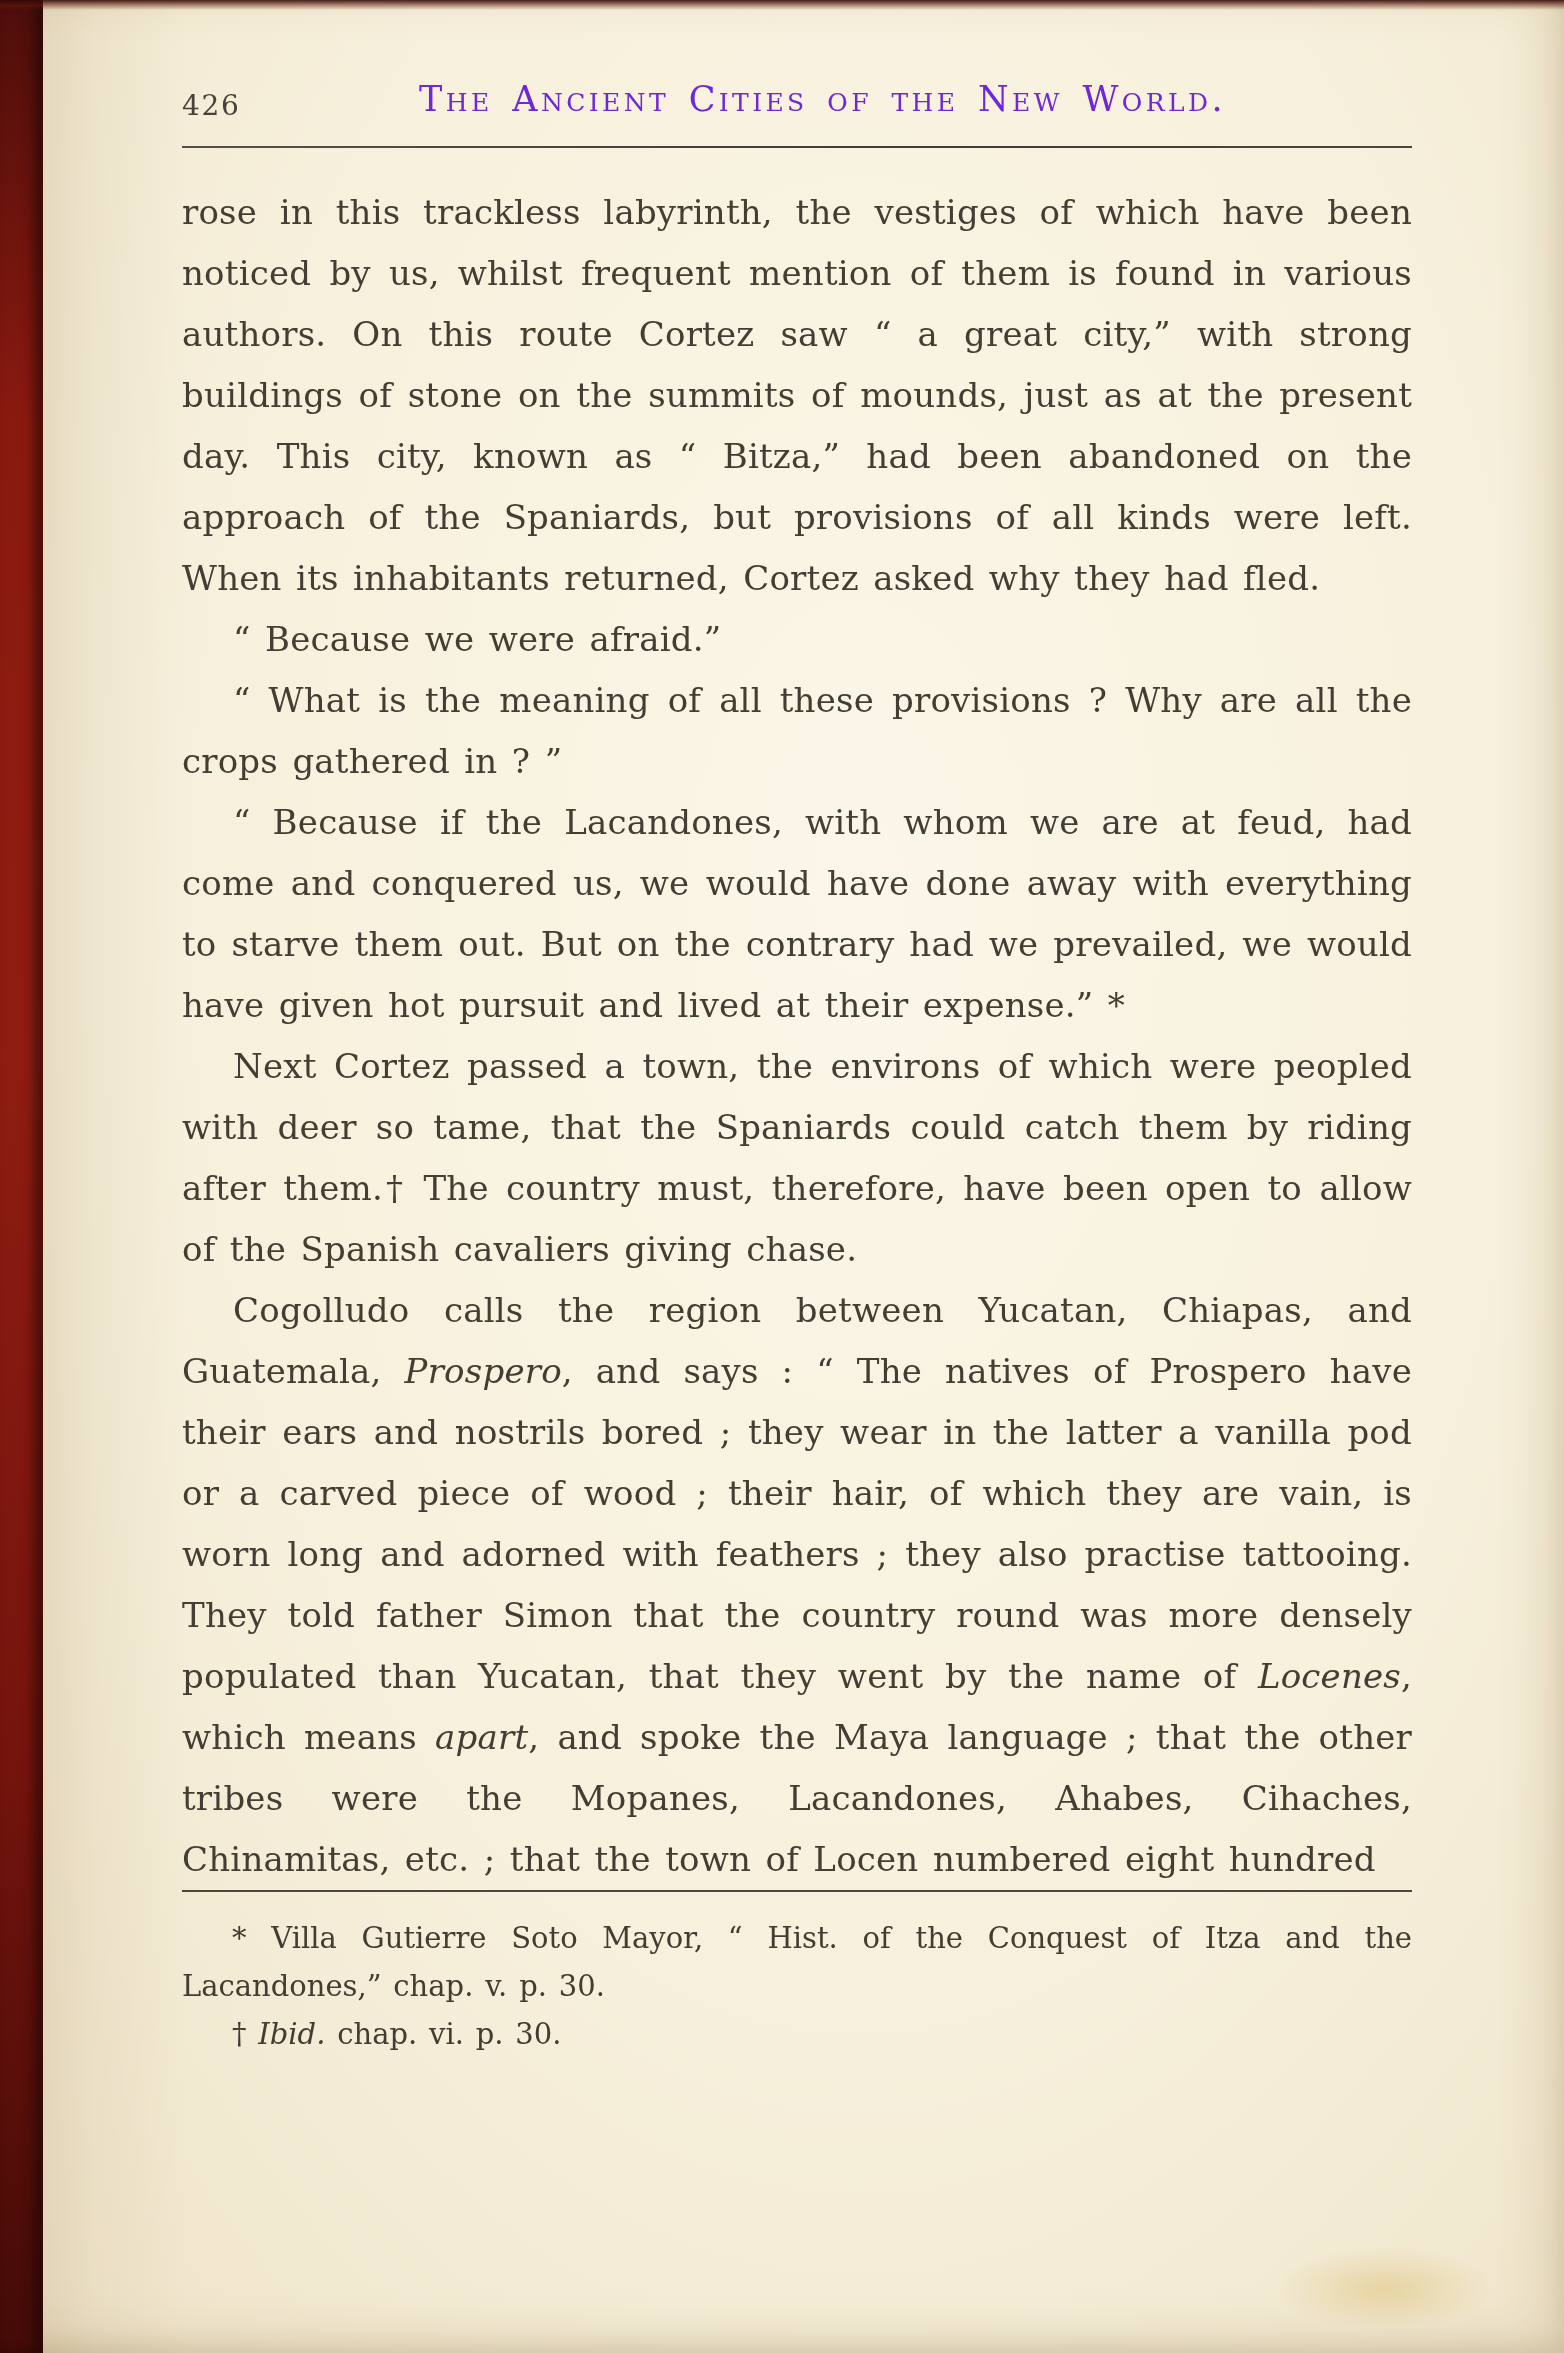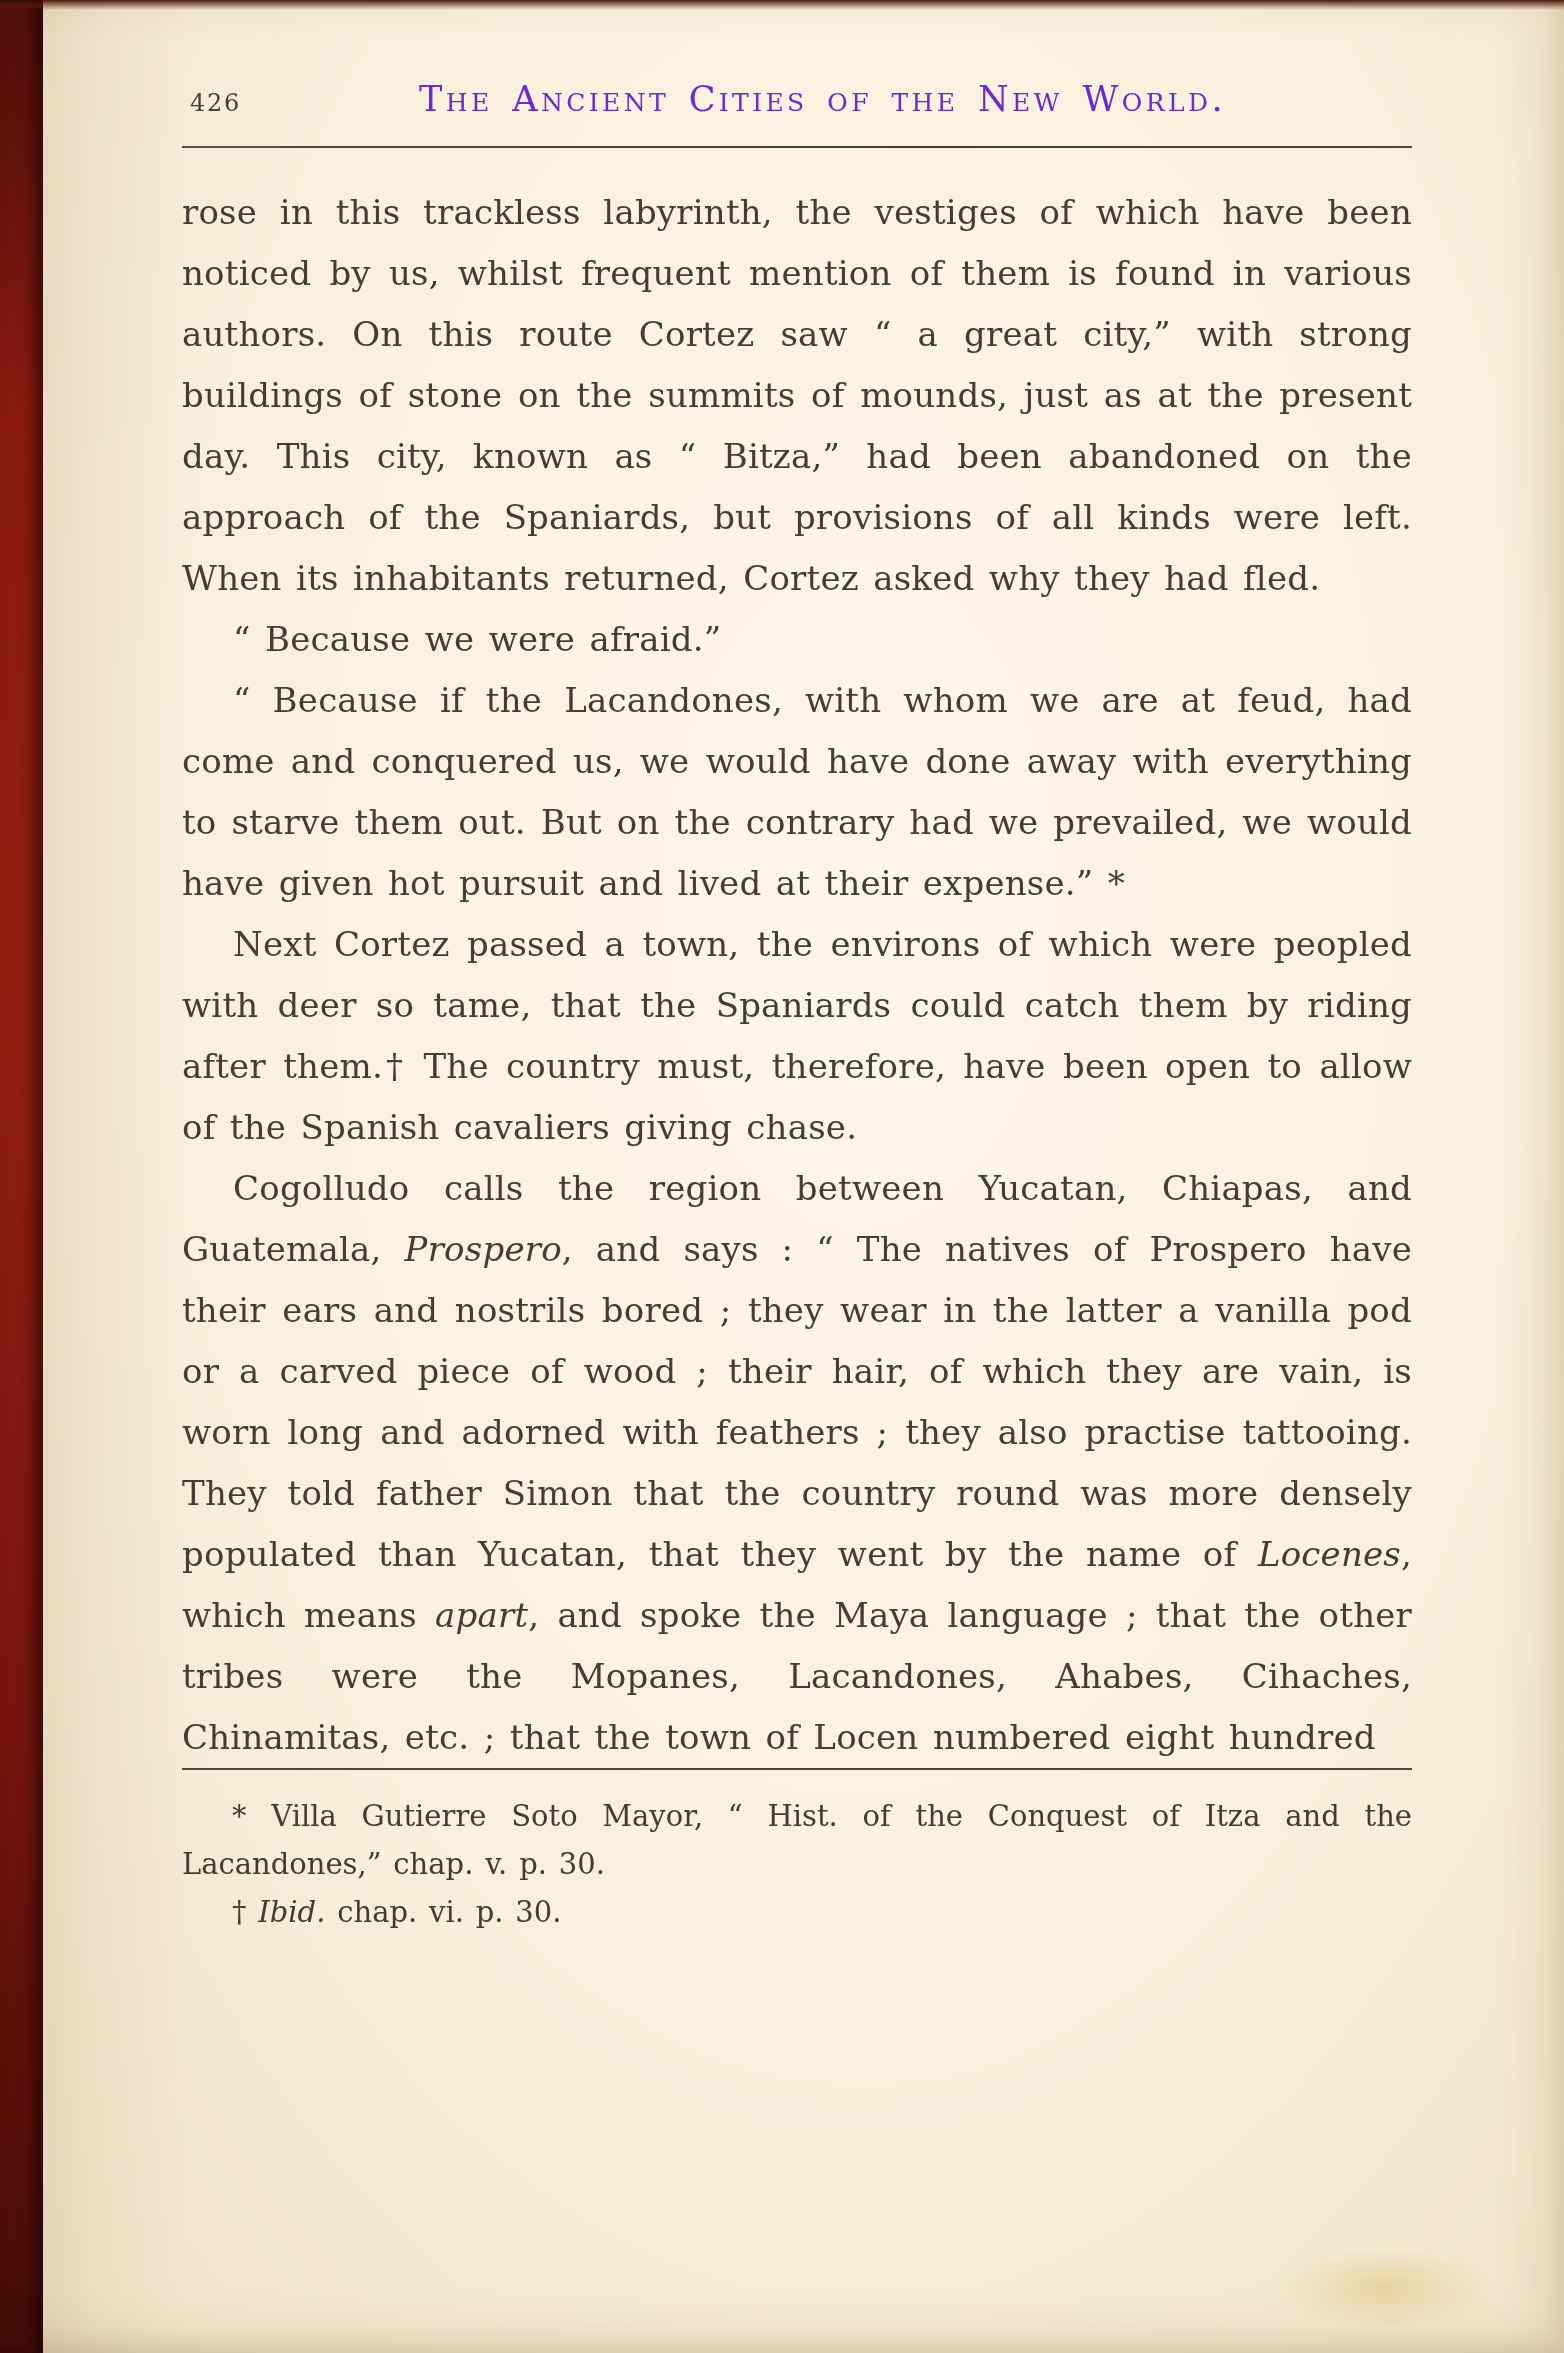--- a/index.html
+++ b/index.html
@@ -37,22 +37,22 @@
   }
 
   
   .content {
     position: absolute; left: 182px; right: 152px; top: 79px; z-index: 5;
   }
   .header-row {
     position: relative; height: 53px;
   }
   .page-number {
-    position: absolute; left: 8px; top: 10.3px;
-    font-size: 24px; letter-spacing: 1.7px; color: #47413a;
+    position: absolute; left: 0; top: 10.3px;
+    font-size: 28px; letter-spacing: 1.7px; color: #47413a;
   }
   .running-header {
     text-align: center;
     font-size: 35px;
     font-variant-caps: small-caps;
     letter-spacing: 3.4px;
     word-spacing: 5.1px;
     color: #6d28d9;
     padding-left: 51px; 
   }
@@ -102,20 +102,21 @@
 <div class="content">
   <div class="header-row">
     <span class="page-number">426</span>
     <div class="running-header">The Ancient Cities of the New World.</div>
   </div>
   <div class="header-rule"></div>
 
   <div class="body-text">
       <p><span>rose in this trackless labyrinth, the vestiges of which have been noticed by us, whilst frequent mention of them is found in various authors.  On this route Cortez saw “ a great city,” with strong buildings of stone on the summits of mounds, just as at the present day.  This city, known as “ Bitza,” had been abandoned on the approach of the Spaniards, but provisions of all kinds were left.  When its inhabitants returned, Cortez asked why they had fled.</span></p>
       <p class="indent"><span>“ Because we were afraid.”</span></p>
+      <p class="indent"><span>“ What is the meaning of all these provisions ?  Why are all the crops gathered in ? ”</span></p>
       <p class="indent"><span>“ Because if the Lacandones, with whom we are at feud, had come and conquered us, we would have done away with everything to starve them out.  But on the contrary had we prevailed, we would have given hot pursuit and lived at their expense.” *</span></p>
       <p class="indent"><span>Next Cortez passed a town, the environs of which were peopled with deer so tame, that the Spaniards could catch them by riding after them.†  The country must, therefore, have been open to allow of the Spanish cavaliers giving chase.</span></p>
       <p class="indent"><span>Cogolludo calls the region between Yucatan, Chiapas, and Guatemala, </span><i>Prospero</i><span>, and says :  “ The natives of Prospero have their ears and nostrils bored ; they wear in the latter a vanilla pod or a carved piece of wood ; their hair, of which they are vain, is worn long and adorned with feathers ; they also practise tattooing.  They told father Simon that the country round was more densely populated than Yucatan, that they went by the name of </span><i>Locenes</i><span>, which means </span><i>apart</i><span>, and spoke the Maya language ; that the other tribes were the Mopanes, Lacandones, Ahabes, Cihaches, Chinamitas, etc. ; that the town of Locen numbered eight hundred</span></p>
     </div>
 
   <div class="footnote-block">
     <div class="footnote-rule"></div>
     <div class="footnotes">
         <p><span>* Villa Gutierre Soto Mayor, “ Hist. of the Conquest of Itza and the Lacandones,” chap. v. p. 30.</span></p>
         <p><span>† </span><i>Ibid.</i><span> chap. vi. p. 30.</span></p>

